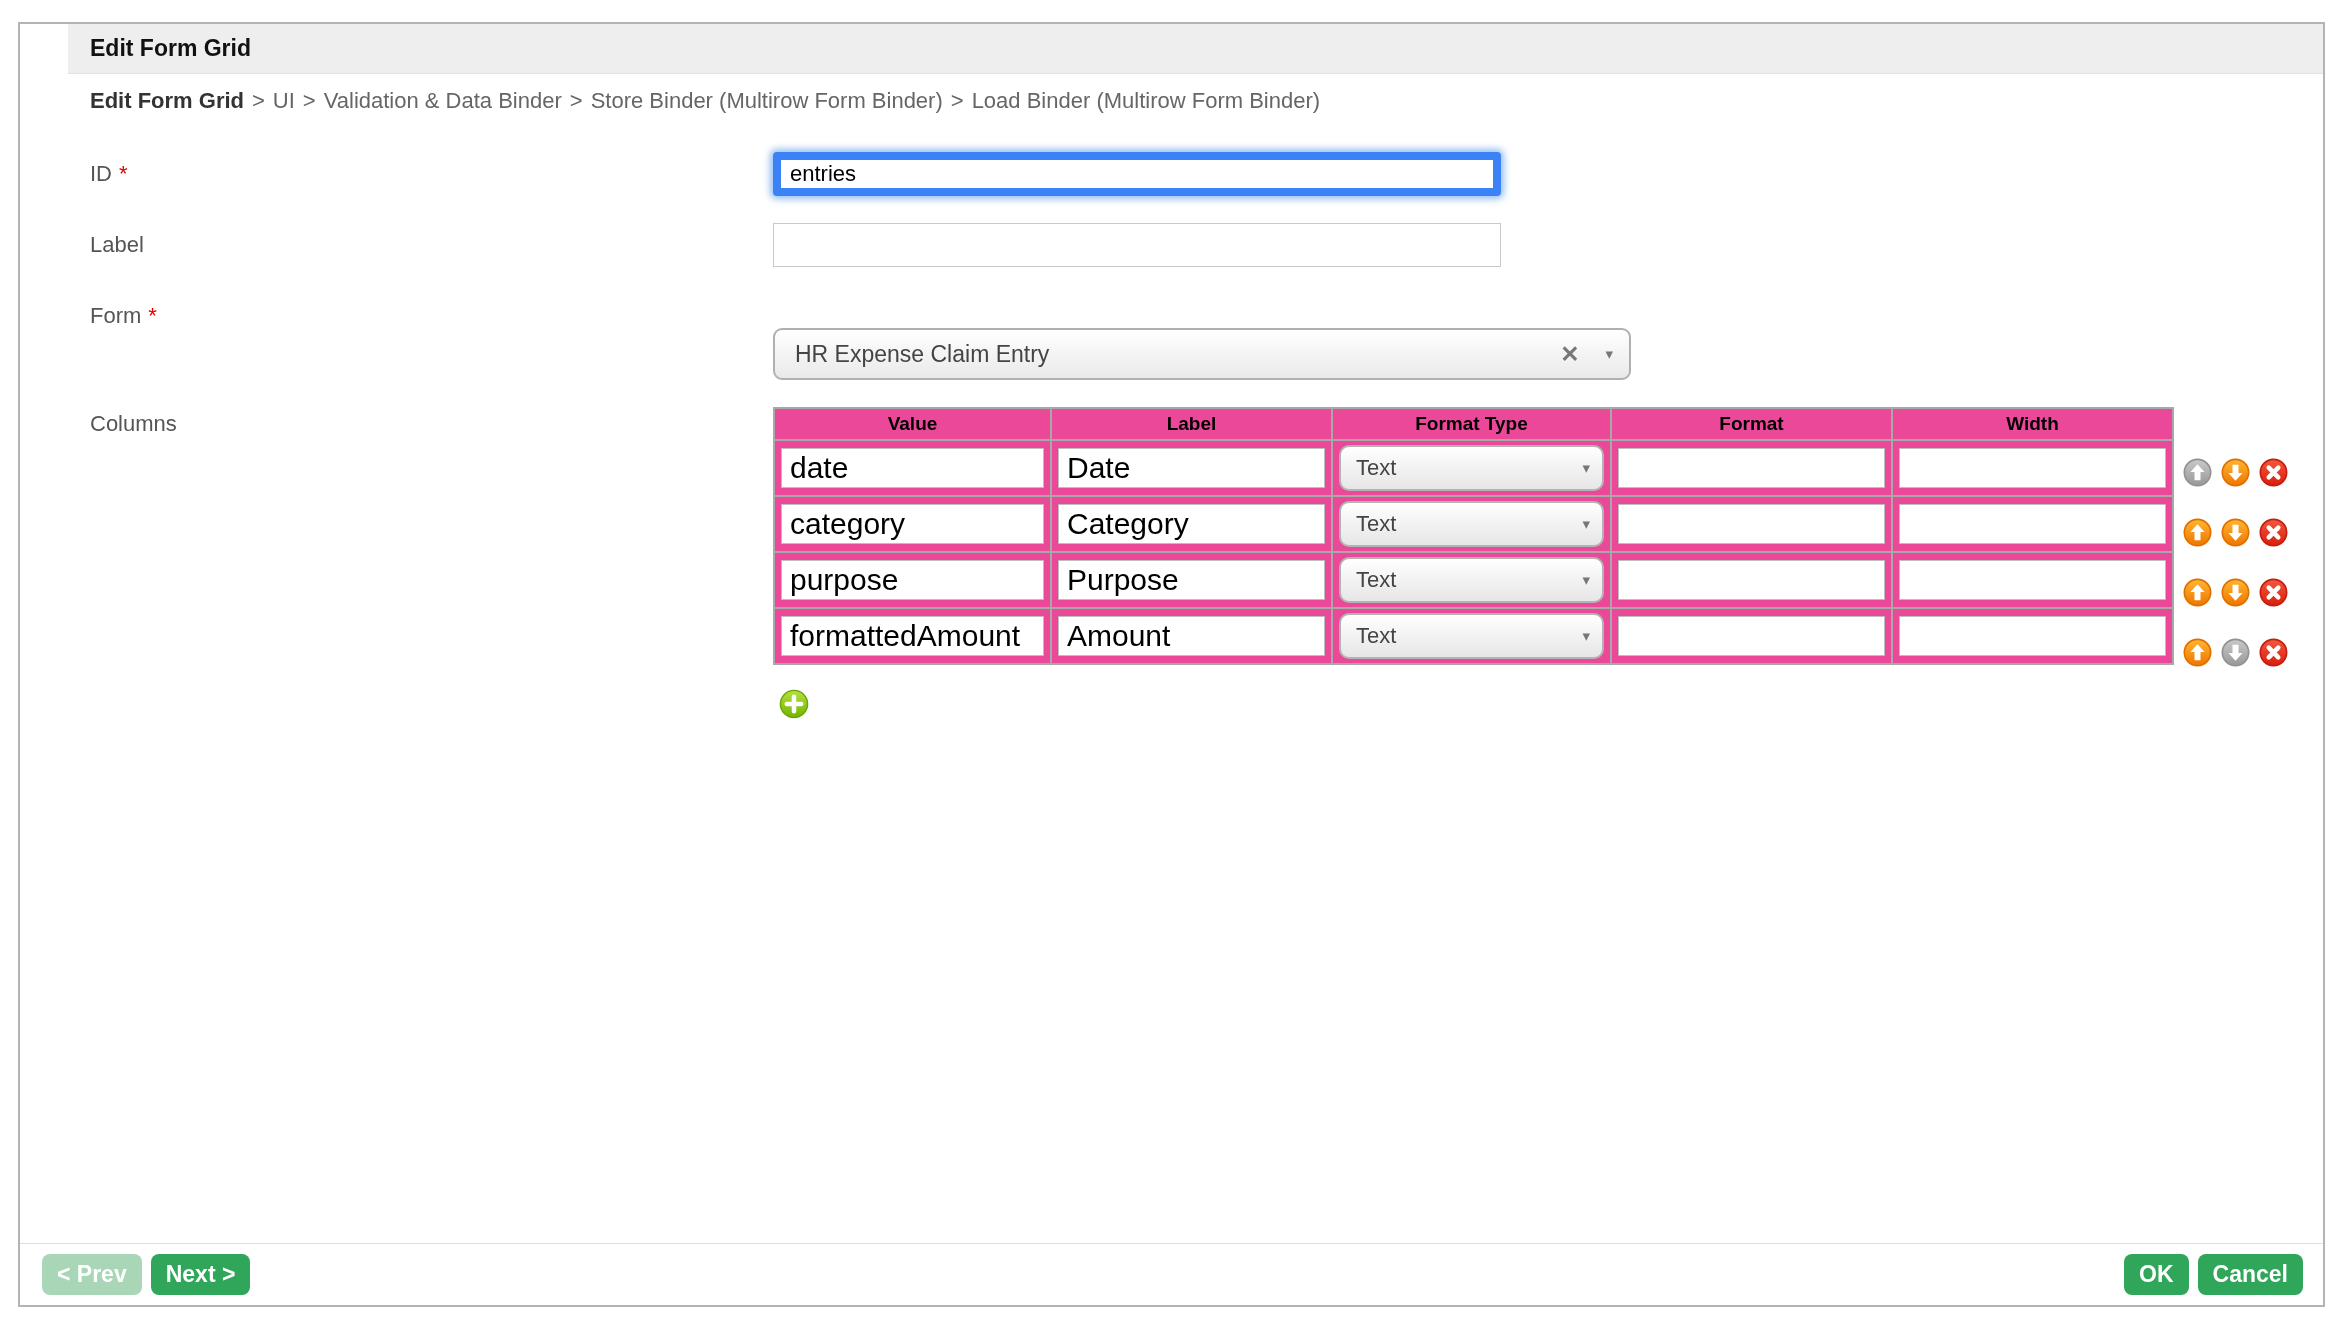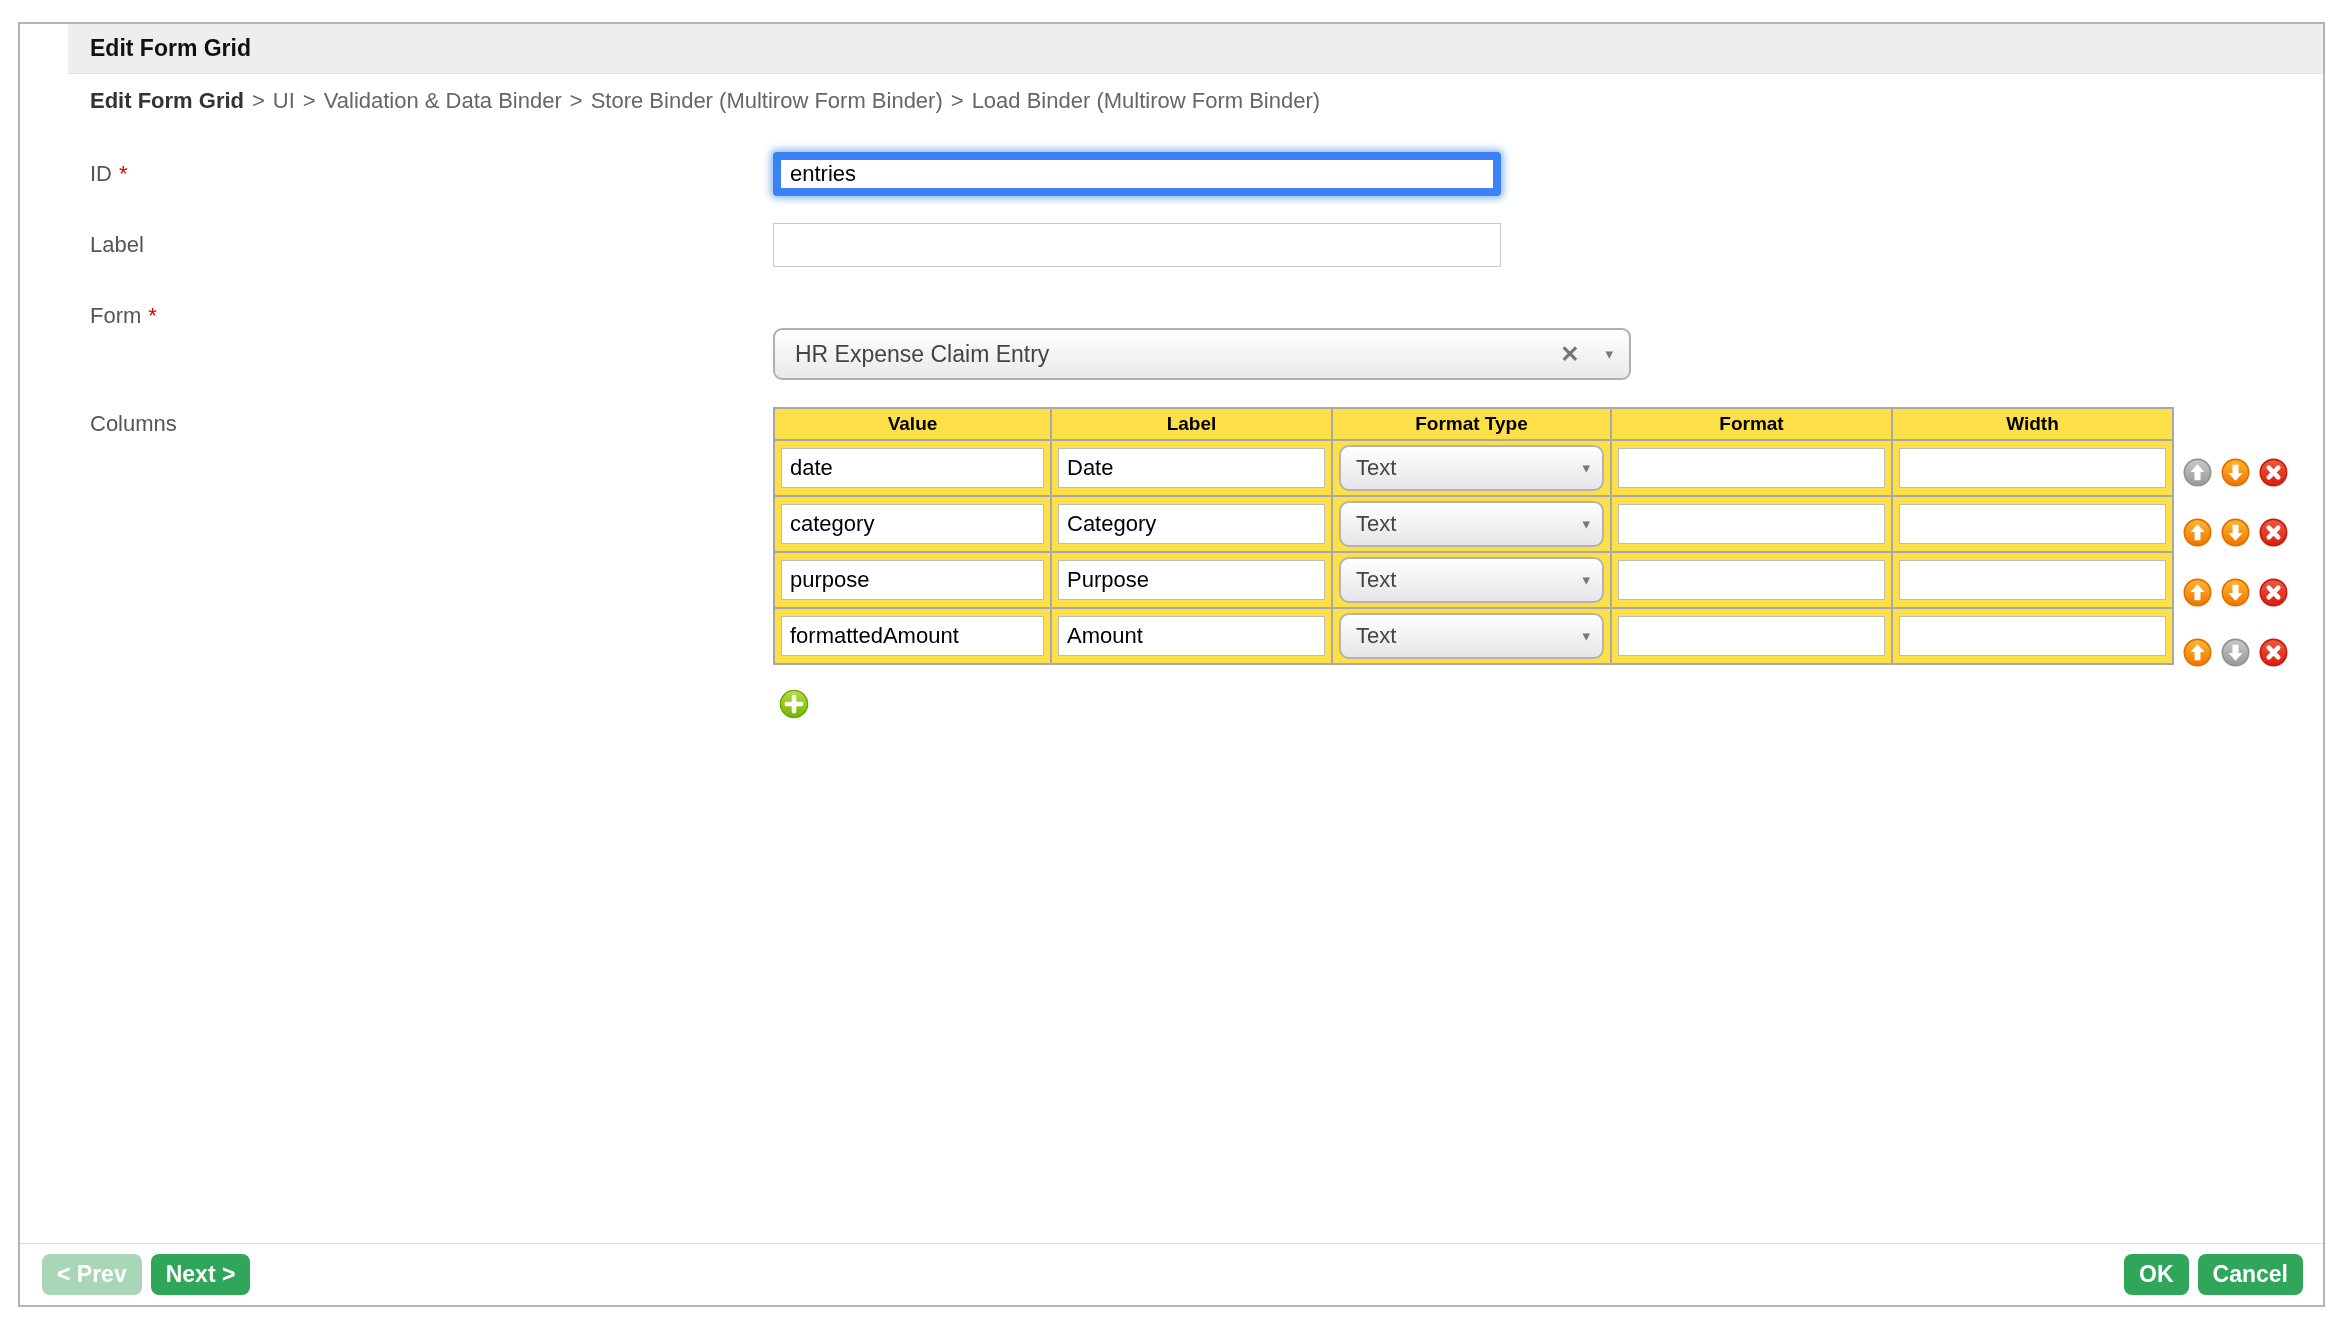--- a/index.html
+++ b/index.html
@@ -32,27 +32,27 @@
 
   .form-select { width:858px; height:52px; border:2px solid #b0b0b0; border-radius:9px;
     background:linear-gradient(#ffffff,#e9e9e9); display:flex; align-items:center;
     padding:0 16px 0 20px; font-size:23px; color:#444; cursor:default;margin-top:34px; }
   .form-select .sel-text { flex:1; }
   .clear-x { color:#777; font-size:23px; font-weight:bold; margin-right:26px; }
   .dd-arrow { color:#777; font-size:15px; }
 
   .columns-area { display:flex; align-items:flex-start; }
   table.grid-table { border-collapse:collapse; }
-  .grid-table th, .grid-table td { border:2px solid #a8a8a8; background:#fde047; }
+  .grid-table th, .grid-table td { border:2px solid #a8a8a8; background:#ec4899; }
   .grid-table th { height:32px; font-size:19px; font-weight:bold; color:#000;
     text-align:center; padding:0; }
   .grid-table td { height:56px; padding:0 6px; vertical-align:middle; }
   .col-value  { width:277px; } .col-label { width:281px; } .col-ftype { width:279px; }
   .col-format { width:281px; } .col-width { width:281px; }
-  .cell-input { width:100%; height:40px; border:1px solid #bdbdbd; font-size:22px;
+  .cell-input { width:100%; height:40px; border:1px solid #bdbdbd; font-size:30px;
     padding:0 8px; color:#000; outline:none; font-family:"Liberation Sans", sans-serif; }
   .cell-select { width:100%; height:46px; border:2px solid #b3b3b3; border-radius:10px;
     background:linear-gradient(#ffffff,#e6e6e6); display:flex; align-items:center;
     padding:0 12px 0 15px; font-size:22px; color:#444; cursor:default; }
   .cell-select .sel-text { flex:1; }
 
   .icon-col { margin-left:9px; padding-top:35px; }
   .icon-row { height:60px; display:flex; align-items:center; gap:9px; }
   .icon-btn { width:29px; height:29px; display:block; cursor:pointer; }
   .icon-btn.is-disabled { cursor:default; }

